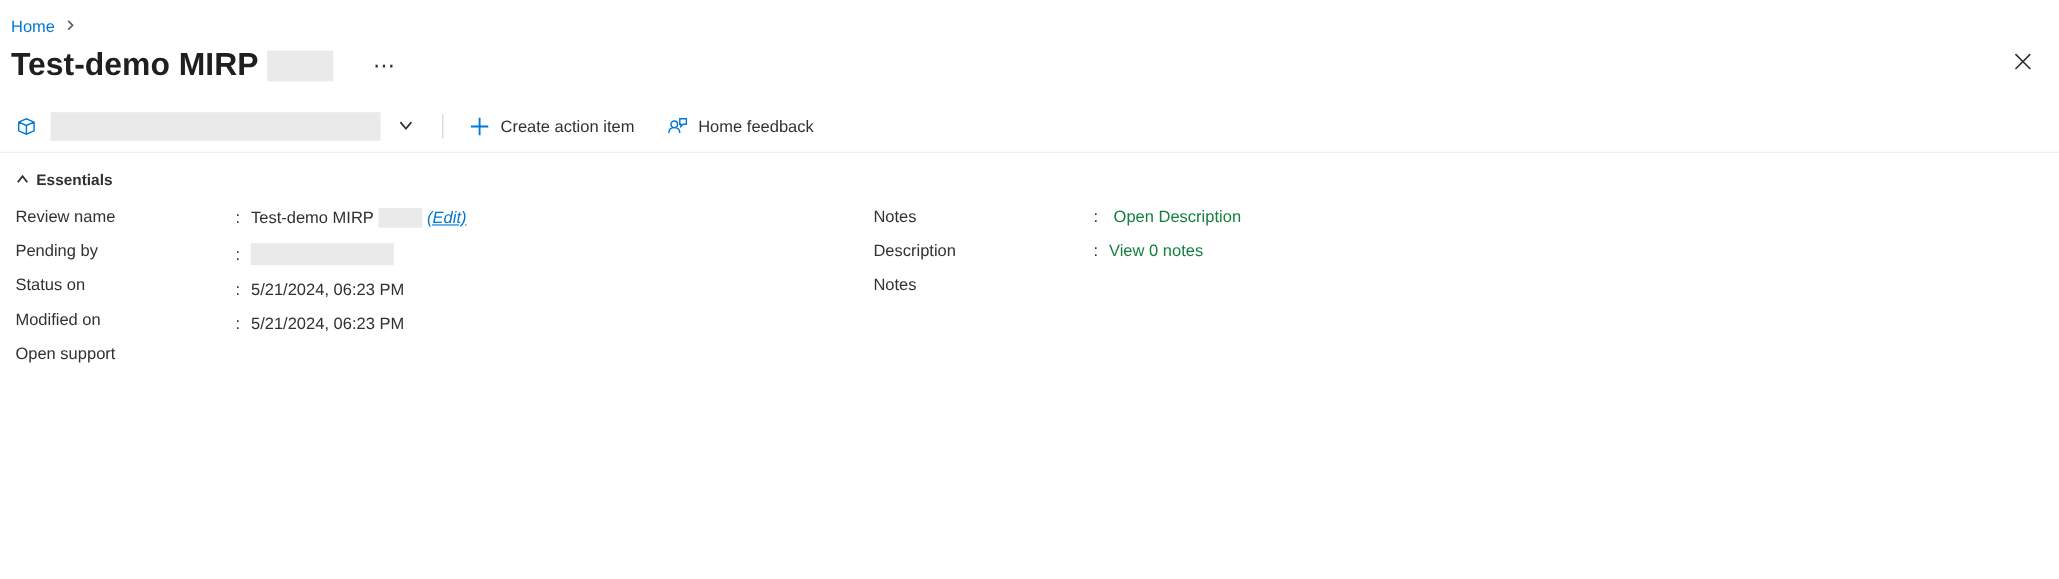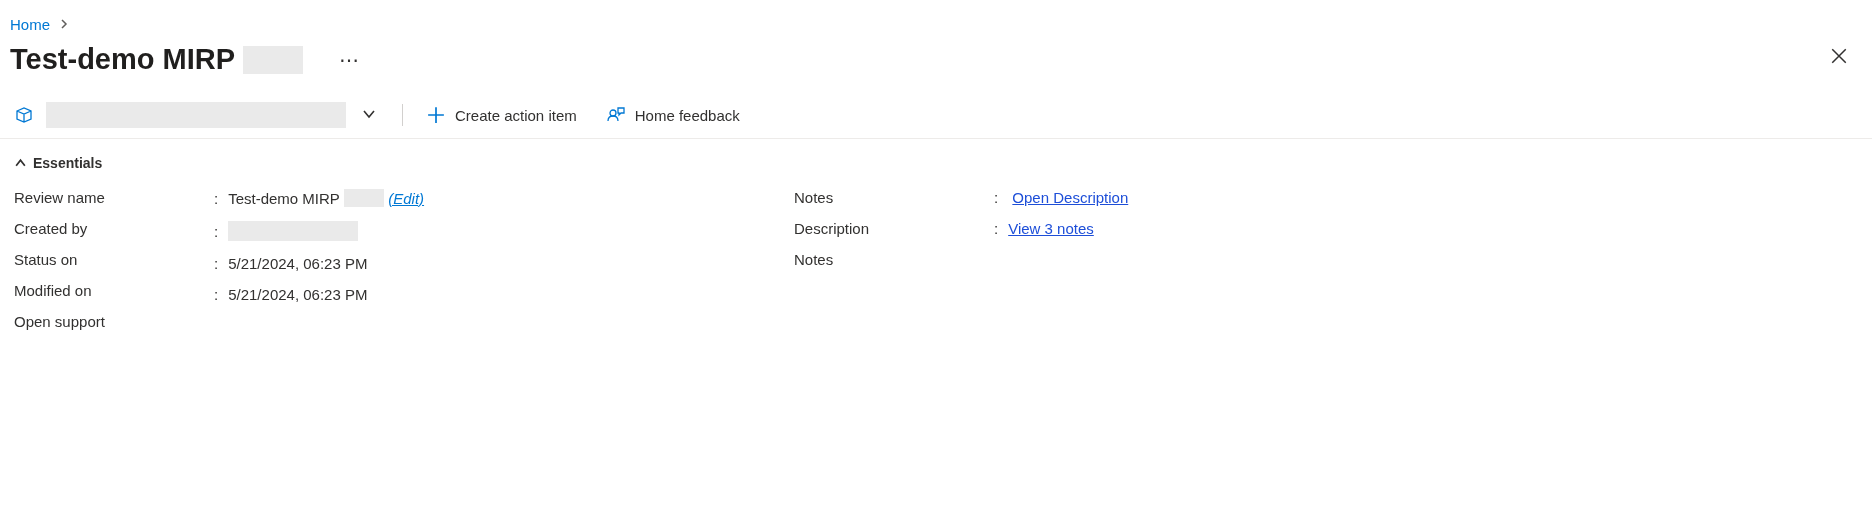--- a/index.html
+++ b/index.html
@@ -132,21 +132,21 @@
       flex-direction: column;
       gap: 14px;
     }
     .col.l1 { width: 200px; }
     .col.v1 { width: 580px; }
     .col.l2 { width: 200px; }
     .col.v2 { flex: 1; }
     .label { color: #323130; }
     .val { color: #323130; display: flex; align-items: center; gap: 0; }
     .val::before { content: ":"; margin-right: 10px; color: #323130; }
-    .link { color: #1d4ed8; text-decoration: underline; cursor: pointer; }
+    .link { color: #15803d; cursor: pointer; }
     .editlink { color: #0078d4; text-decoration: underline; cursor: pointer; margin-left: 0; font-style: italic; }
     .redtxt {
       display: inline-block;
       width: 40px;
       height: 18px;
       background: #eaeaea;
       vertical-align: middle;
     }
     .redtxt.w2 { width: 130px; height: 20px; }
   </style>
@@ -211,21 +211,21 @@
 <div class="section-header">
   <svg viewBox="0 0 12 12">
       <path d="M2 8 L6 3 L10 8" stroke="#323130" stroke-width="1.6" fill="none"></path>
     </svg>
   <span>Essentials</span>
 </div>
 
 <div class="essentials">
   <div class="col l1">
     <div class="label">Review name</div>
-    <div class="label">Created by</div>
+    <div class="label">Pending by</div>
     <div class="label">Status on</div>
     <div class="label">Modified on</div>
     <div class="label">Open support</div>
   </div>
   <div class="col v1">
     <div class="val">
       <span>Test-demo MIRP</span>&nbsp;
       <span class="redtxt"></span>&nbsp;
       <span class="editlink">(Edit)</span>
     </div>
@@ -242,16 +242,16 @@
   <div class="col l2">
     <div class="label">Notes</div>
     <div class="label">Description</div>
     <div class="label">Notes</div>
   </div>
   <div class="col v2">
     <div class="val">&nbsp;
       <span class="link">Open Description</span>
     </div>
     <div class="val">
-      <span class="link">View 3 notes</span>
+      <span class="link">View 0 notes</span>
     </div>
   </div>
 </div>
 
 </body></html>

